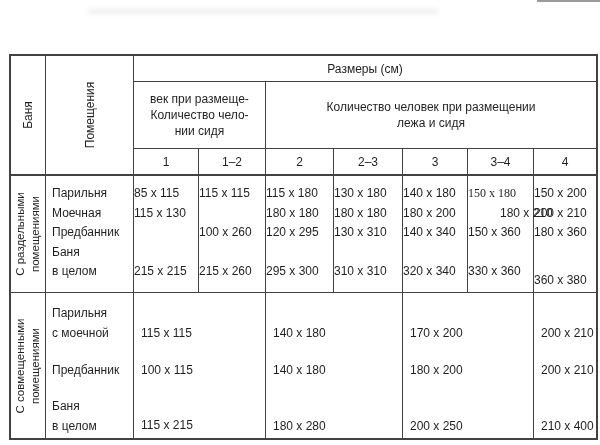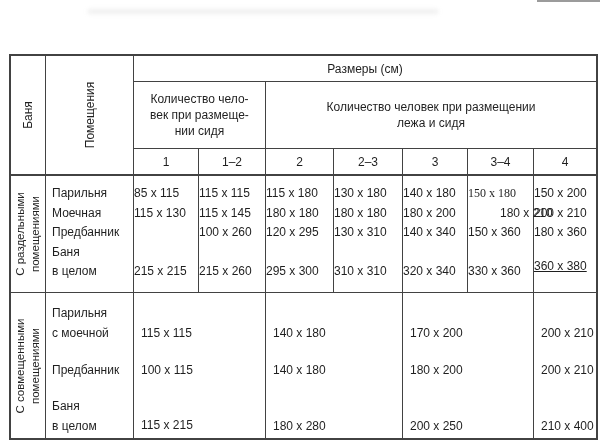--- a/index.html
+++ b/index.html
@@ -66,22 +66,22 @@
     <div class="hdrL" id="hdr-rooms">
       <div class="rot">Помещения</div>
     </div>
 
     <div id="row-sizes">
       <span>Размеры (см)</span>
     </div>
 
     <div id="row-sub">
       <div class="sub-cell" id="sub-sitting">
+          <div>век при размеще-</div>
           <div>Количество чело-</div>
-          <div>век при размеще-</div>
           <div>нии сидя</div>
         </div>
       <div class="sub-cell" id="sub-lying">
           <div>Количество человек при размещении</div>
           <div>лежа и сидя</div>
         </div>
     </div>
 
     <div id="row-nums">
         <div class="num-cell br" style="left: 123px; width: 65px;">1</div>
@@ -107,21 +107,20 @@
           <div class="tline" style="top: 65.5px;">Баня</div>
           <div class="tline" style="top: 85px;">в целом</div>
         </div>
     <div class="vcell vc-center br" style="left: 123px; width: 65px;">
           <div class="tline" style="top: 7px;">85 x 115</div>
           <div class="tline" style="top: 26.5px;">115 x 130</div>
           <div class="tline" style="top: 85px;">215 x 215</div>
         </div>
         <div class="vcell vc-center br" style="left: 188px; width: 67px;">
           <div class="tline" style="top: 7px;">115 x 115</div>
-          <div class="tline" style="top: 26.5px;">115 x 145</div>
           <div class="tline" style="top: 46px;">100 x 260</div>
           <div class="tline" style="top: 85px;">215 x 260</div>
         </div>
         <div class="vcell vc-center br" style="left: 255px; width: 68px;">
           <div class="tline" style="top: 7px;">115 x 180</div>
           <div class="tline" style="top: 26.5px;">180 x 180</div>
           <div class="tline" style="top: 46px;">120 x 295</div>
           <div class="tline" style="top: 85px;">295 x 300</div>
         </div>
         <div class="vcell vc-center br" style="left: 323px; width: 69px;">
@@ -139,21 +138,21 @@
         <div class="vcell vc-center br" style="left: 457px; width: 66px;">
           <div class="tline" style="top: 7px; font-family: Liberation Serif, serif;">150 x 180</div>
           <div class="tline" style="top: 26.5px; margin-left: 32px;">180 x 210</div>
           <div class="tline" style="top: 46px;">150 x 360</div>
           <div class="tline" style="top: 85px;">330 x 360</div>
         </div>
         <div class="vcell vc-center" style="left: 523px; width: 62px;">
           <div class="tline" style="top: 7px;">150 x 200</div>
           <div class="tline" style="top: 26.5px;">200 x 210</div>
           <div class="tline" style="top: 46px;">180 x 360</div>
-          <div class="tline" style="top: 80px; text-decoration: underline;">360 x 380</div>
+          <div class="tline" style="top: 94px;">360 x 380</div>
         </div>
       </div>
 
     <div class="grow" id="g2">
       <div class="gl">
         <div class="rot">
             <div>С совмещенными</div>
             <div>помещениями</div>
           </div>
       </div>

